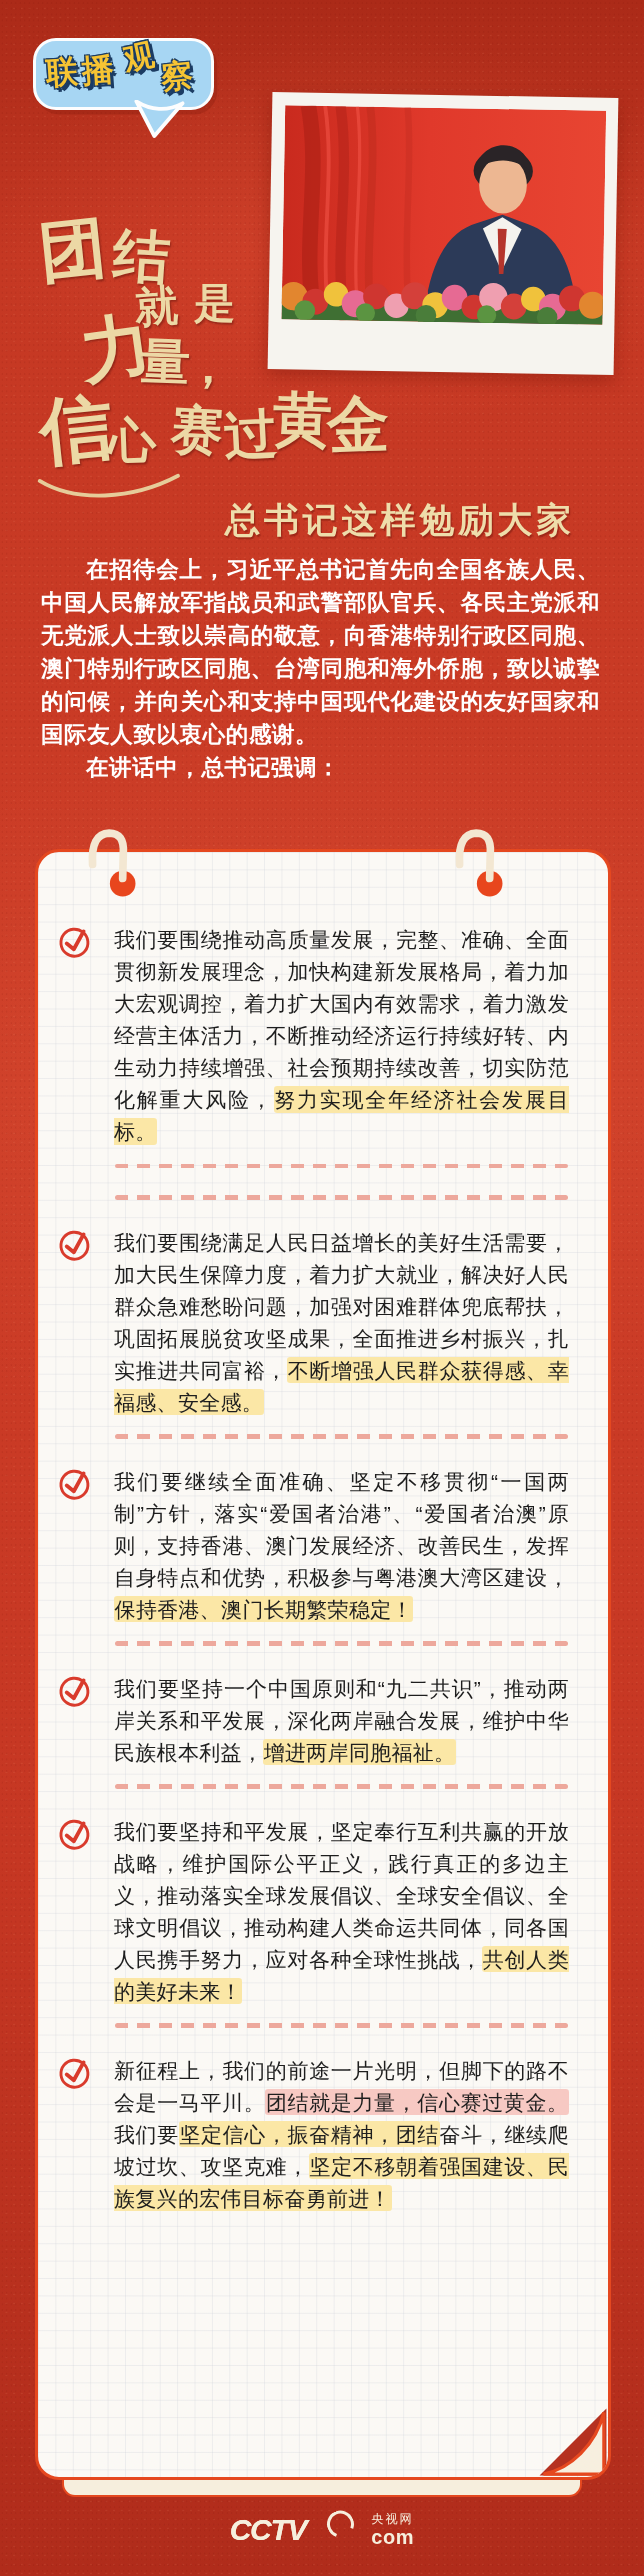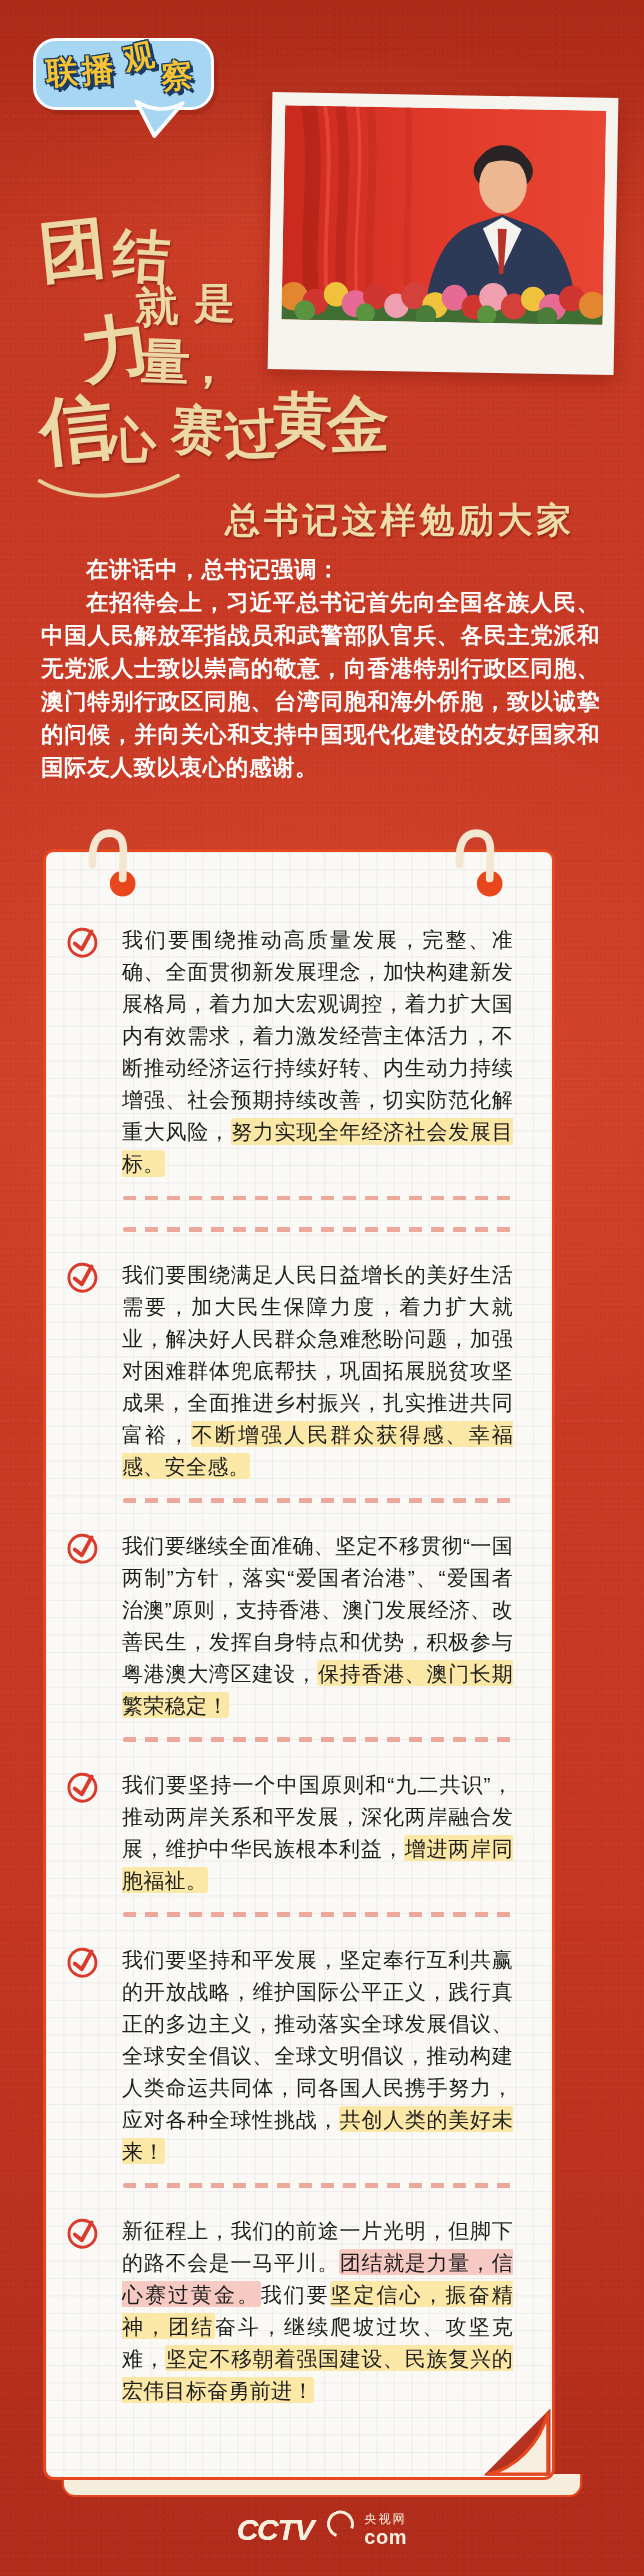--- a/index.html
+++ b/index.html
@@ -44,42 +44,42 @@
     color:#eeddab;letter-spacing:3.9px;text-shadow:1.3px 1.9px 1.3px rgba(80,8,2,.35);}
 
   
   .intro{position:absolute;left:41px;top:553px;width:559px;color:#ffffff;
     font-size:22.5px;line-height:33px;font-weight:700;letter-spacing:0.6px;text-align:justify;}
   .intro p{margin:0;text-indent:2em;}
 
   
   .card-under{position:absolute;left:62px;top:2474px;width:520px;height:23px;background:#f6eedd;
     border:2.6px solid #e5481f;border-top:none;border-radius:0 0 13px 13px;box-sizing:border-box;}
-  .card{position:absolute;left:35px;top:849px;width:512px;height:1631px;box-sizing:border-box;
-    background:#fbf9f5;border:3.2px solid #e5481f;border-radius:11px;overflow:hidden;
+  .card{position:absolute;left:35px;top:849px;width:576px;height:1631px;box-sizing:border-box;
+    background:#fbf9f5;border:3.2px solid #e5481f;border-radius:24px;overflow:hidden;
     background-image:
       linear-gradient(rgba(203,207,216,.30) 0.6px, transparent 0.6px),
       linear-gradient(90deg, rgba(203,207,216,.30) 0.6px, transparent 0.6px);
-    background-size:17.4px 17.4px;margin-left:8px;}
+    background-size:17.4px 17.4px;}
   .ring{position:absolute;z-index:5;}
   .ring.r1{left:82px;top:826px;} .ring.r2{left:449px;top:826px;}
   .card-content{position:absolute;inset:0;padding:72px 39px 15.5px 76px;box-sizing:border-box;}
   .bullet{position:relative;}
   .bullet .check{position:absolute;left:-57px;top:0px;width:36px;height:36px;transform:rotate(-6deg);}
   .bullet p{margin:0;font-size:21px;line-height:32px;font-weight:500;color:#1e1e1e;
     letter-spacing:0.3px;text-align:justify;}
   mark{color:inherit;padding:1.9px 0.6px;border-radius:3.2px;}
   mark.y{background:#fbe7a6;} mark.p{background:#f7c9c3;}
   .sep{height:4.5px;margin:15.5px 1.3px 27px 1.3px;border-radius:2.6px;
     background:repeating-linear-gradient(90deg,#eda89c 0 13px, rgba(0,0,0,0) 13px 22px);}
   .curl{position:absolute;right:-1.3px;bottom:-1.3px;}
 
   
   .footer{position:absolute;left:0;top:2513px;width:644px;display:flex;
-    justify-content:center;align-items:center;gap:14px;color:#f6efdd;}
+    justify-content:center;align-items:center;gap:21px;color:#f6efdd;}
   .cctv{font-style:italic;font-weight:900;font-size:30px;letter-spacing:-1.3px;
     text-shadow:0 0 0.6px #f6efdd;}
   .lens{width:27px;height:27px;border:3.2px solid #f6efdd;border-radius:50%;
     box-sizing:border-box;transform:translateY(-6.4px) rotate(-25deg);border-bottom-color:transparent;}
   .logo-col{display:flex;flex-direction:column;line-height:1;margin-left:-3.9px;}
   .logo-cn{font-size:12.2px;font-weight:400;letter-spacing:1.9px;}
   .logo-com{font-size:20px;font-weight:800;letter-spacing:0.6px;margin-top:1.3px;}
 </style>
 </head>
 <body>
@@ -165,22 +165,22 @@
       <span class="cchar" style="left: 273px; top: 390px; font-size: 59px; transform: rotate(2deg);">黄</span>
       <span class="cchar" style="left: 327px; top: 394px; font-size: 62px; transform: rotate(-2deg);">金</span>
     </div>
   <svg class="swoosh" width="149" height="33" viewBox="0 0 232 52">
     <path d="M6 14 C62 48 152 44 224 6" stroke="#e8d4a0" stroke-width="6" fill="none" stroke-linecap="round" opacity="0.95"></path>
   </svg>
 
   <div class="subtitle">总书记这样勉励大家</div>
 
   <div class="intro">
+    <p>在招待会上，习近平总书记首先向全国各族人民、中国人民解放军指战员和武警部队官兵、各民主党派和无党派人士致以崇高的敬意，向香港特别行政区同胞、澳门特别行政区同胞、台湾同胞和海外侨胞，致以诚挚的问候，并向关心和支持中国现代化建设的友好国家和国际友人致以衷心的感谢。</p>
     <p>在讲话中，总书记强调：</p>
-    <p>在招待会上，习近平总书记首先向全国各族人民、中国人民解放军指战员和武警部队官兵、各民主党派和无党派人士致以崇高的敬意，向香港特别行政区同胞、澳门特别行政区同胞、台湾同胞和海外侨胞，致以诚挚的问候，并向关心和支持中国现代化建设的友好国家和国际友人致以衷心的感谢。</p>
   </div>
 
   <div class="card-under"></div>
 
   <div class="card">
     <div class="card-content" id="bullets">
         <div class="bullet">
   <svg class="check" viewBox="0 0 56 56">
     <circle cx="27" cy="29" r="21" fill="none" stroke="#d93b2c" stroke-width="4.5"></circle>
     <path d="M15 29 L25 39 L43 13" fill="none" stroke="#d93b2c" stroke-width="6" stroke-linecap="round" stroke-linejoin="round"></path>

